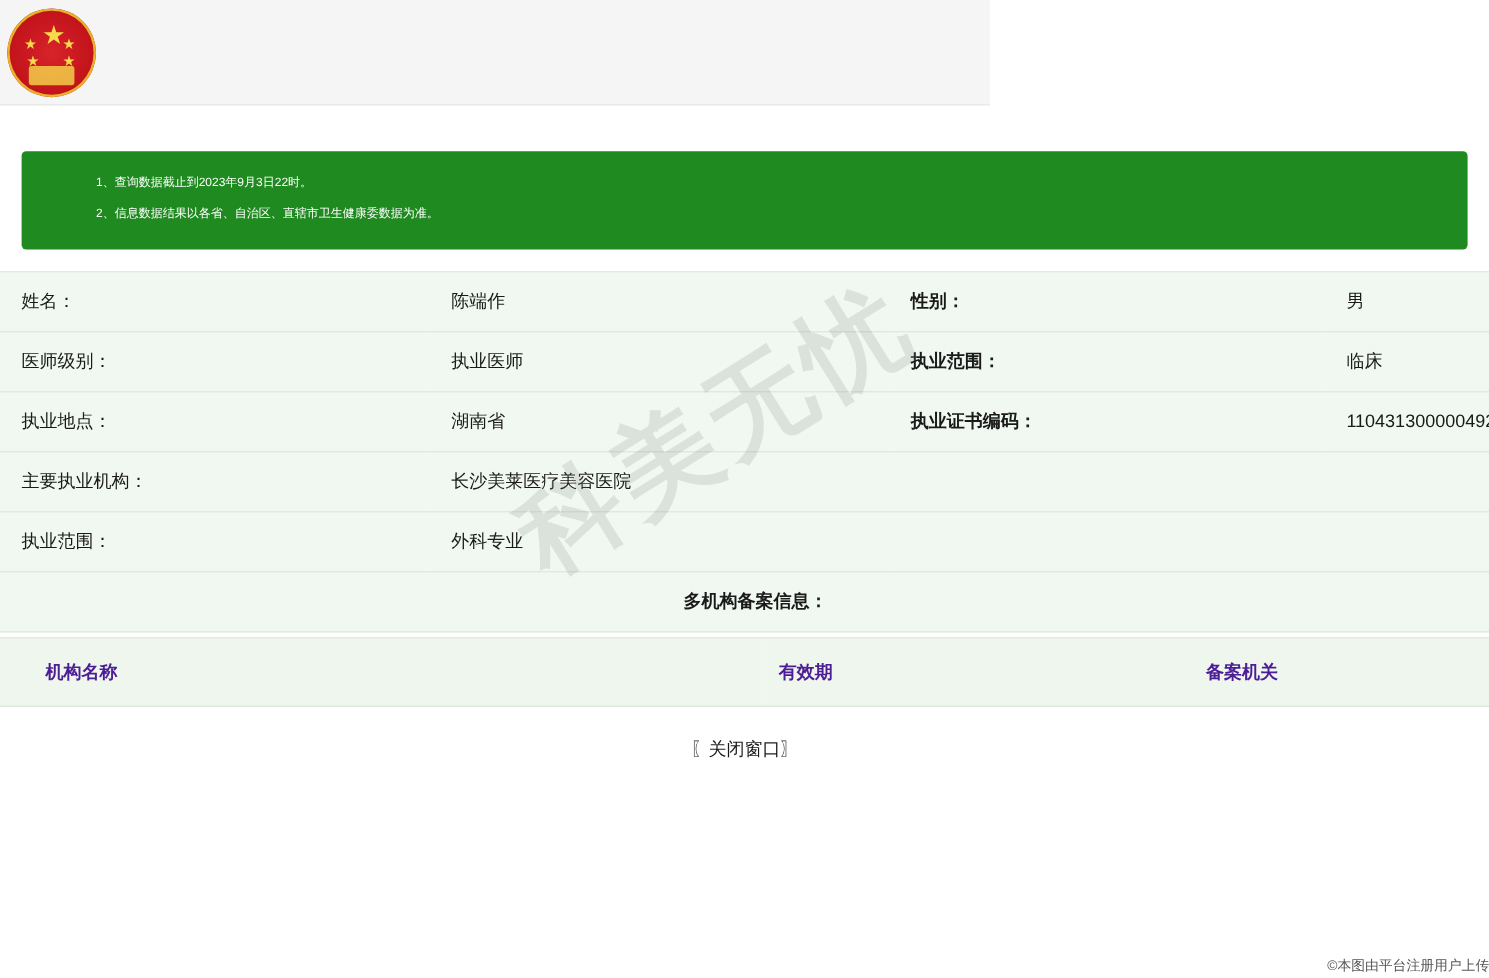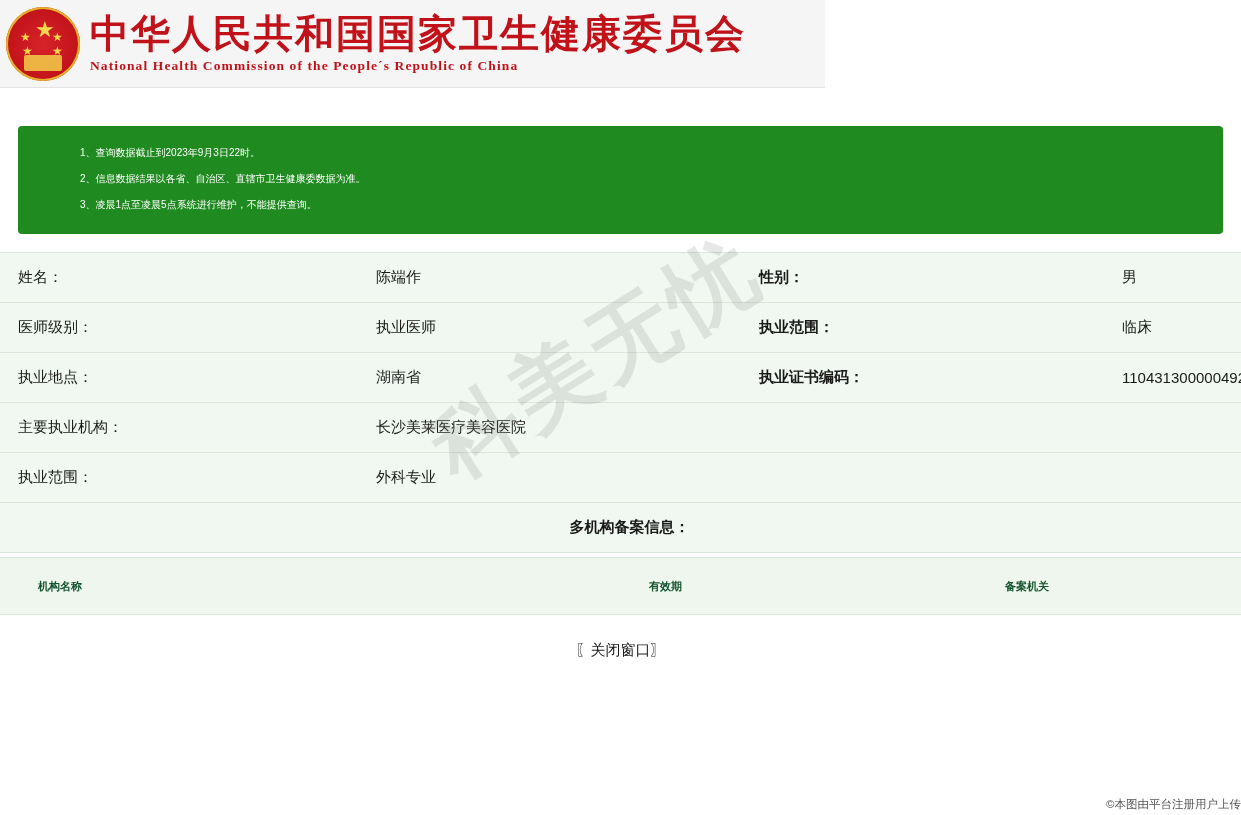--- a/index.html
+++ b/index.html
@@ -149,25 +149,25 @@
   table.org {
     width: 100%;
     border-collapse: collapse;
     table-layout: fixed;
   }
   table.org th {
     background: #eef6ee;
     border-top: 1px solid #d9e6d9;
     border-bottom: 1px solid #d9e6d9;
     height: 54px;
-    font-size: 11px;
+    font-size: 15px;
     font-weight: bold;
     text-align: left;
     padding-left: 38px;
-    color: #14532d;
+    color: #4c1d95;
   }
   table.org th.c1 { width: 600px; }
   table.org th.c2 { width: 345px; padding-left: 10px; }
   table.org th.c3 { padding-left: 10px; }
   table.org td {
     height: 74px;
     font-size: 15px;
     padding-left: 38px;
     vertical-align: middle;
     border-bottom: 1px solid #e7efe7;
@@ -219,32 +219,27 @@
 
 <div class="header-banner">
   <div class="emblem">
     <span class="star s1">★</span>
     <span class="star s2">★</span>
     <span class="star s3">★</span>
     <span class="star s4">★</span>
     <span class="star s5">★</span>
     <span class="gate"></span>
   </div>
-  <div class="title-block">
-    <div class="title-cn">中华人民共和国国家卫生健康委员会</div>
-    <div class="title-en">National Health Commission of the People´s Republic of China</div>
-  </div>
 </div>
 
 <div class="spacer-band"></div>
 
 <div class="notice">
   <div class="notice-line">1、查询数据截止到2023年9月3日22时。</div>
   <div class="notice-line">2、信息数据结果以各省、自治区、直辖市卫生健康委数据为准。</div>
-  <div class="notice-line">3、凌晨1点至凌晨5点系统进行维护，不能提供查询。</div>
 </div>
 
 <div class="watermark">科美无忧</div>
 
 <div class="info-wrap">
   <table class="info">
     <tbody>
         <tr>
       <td class="label">姓名：</td>
       <td class="value">陈端作</td>

